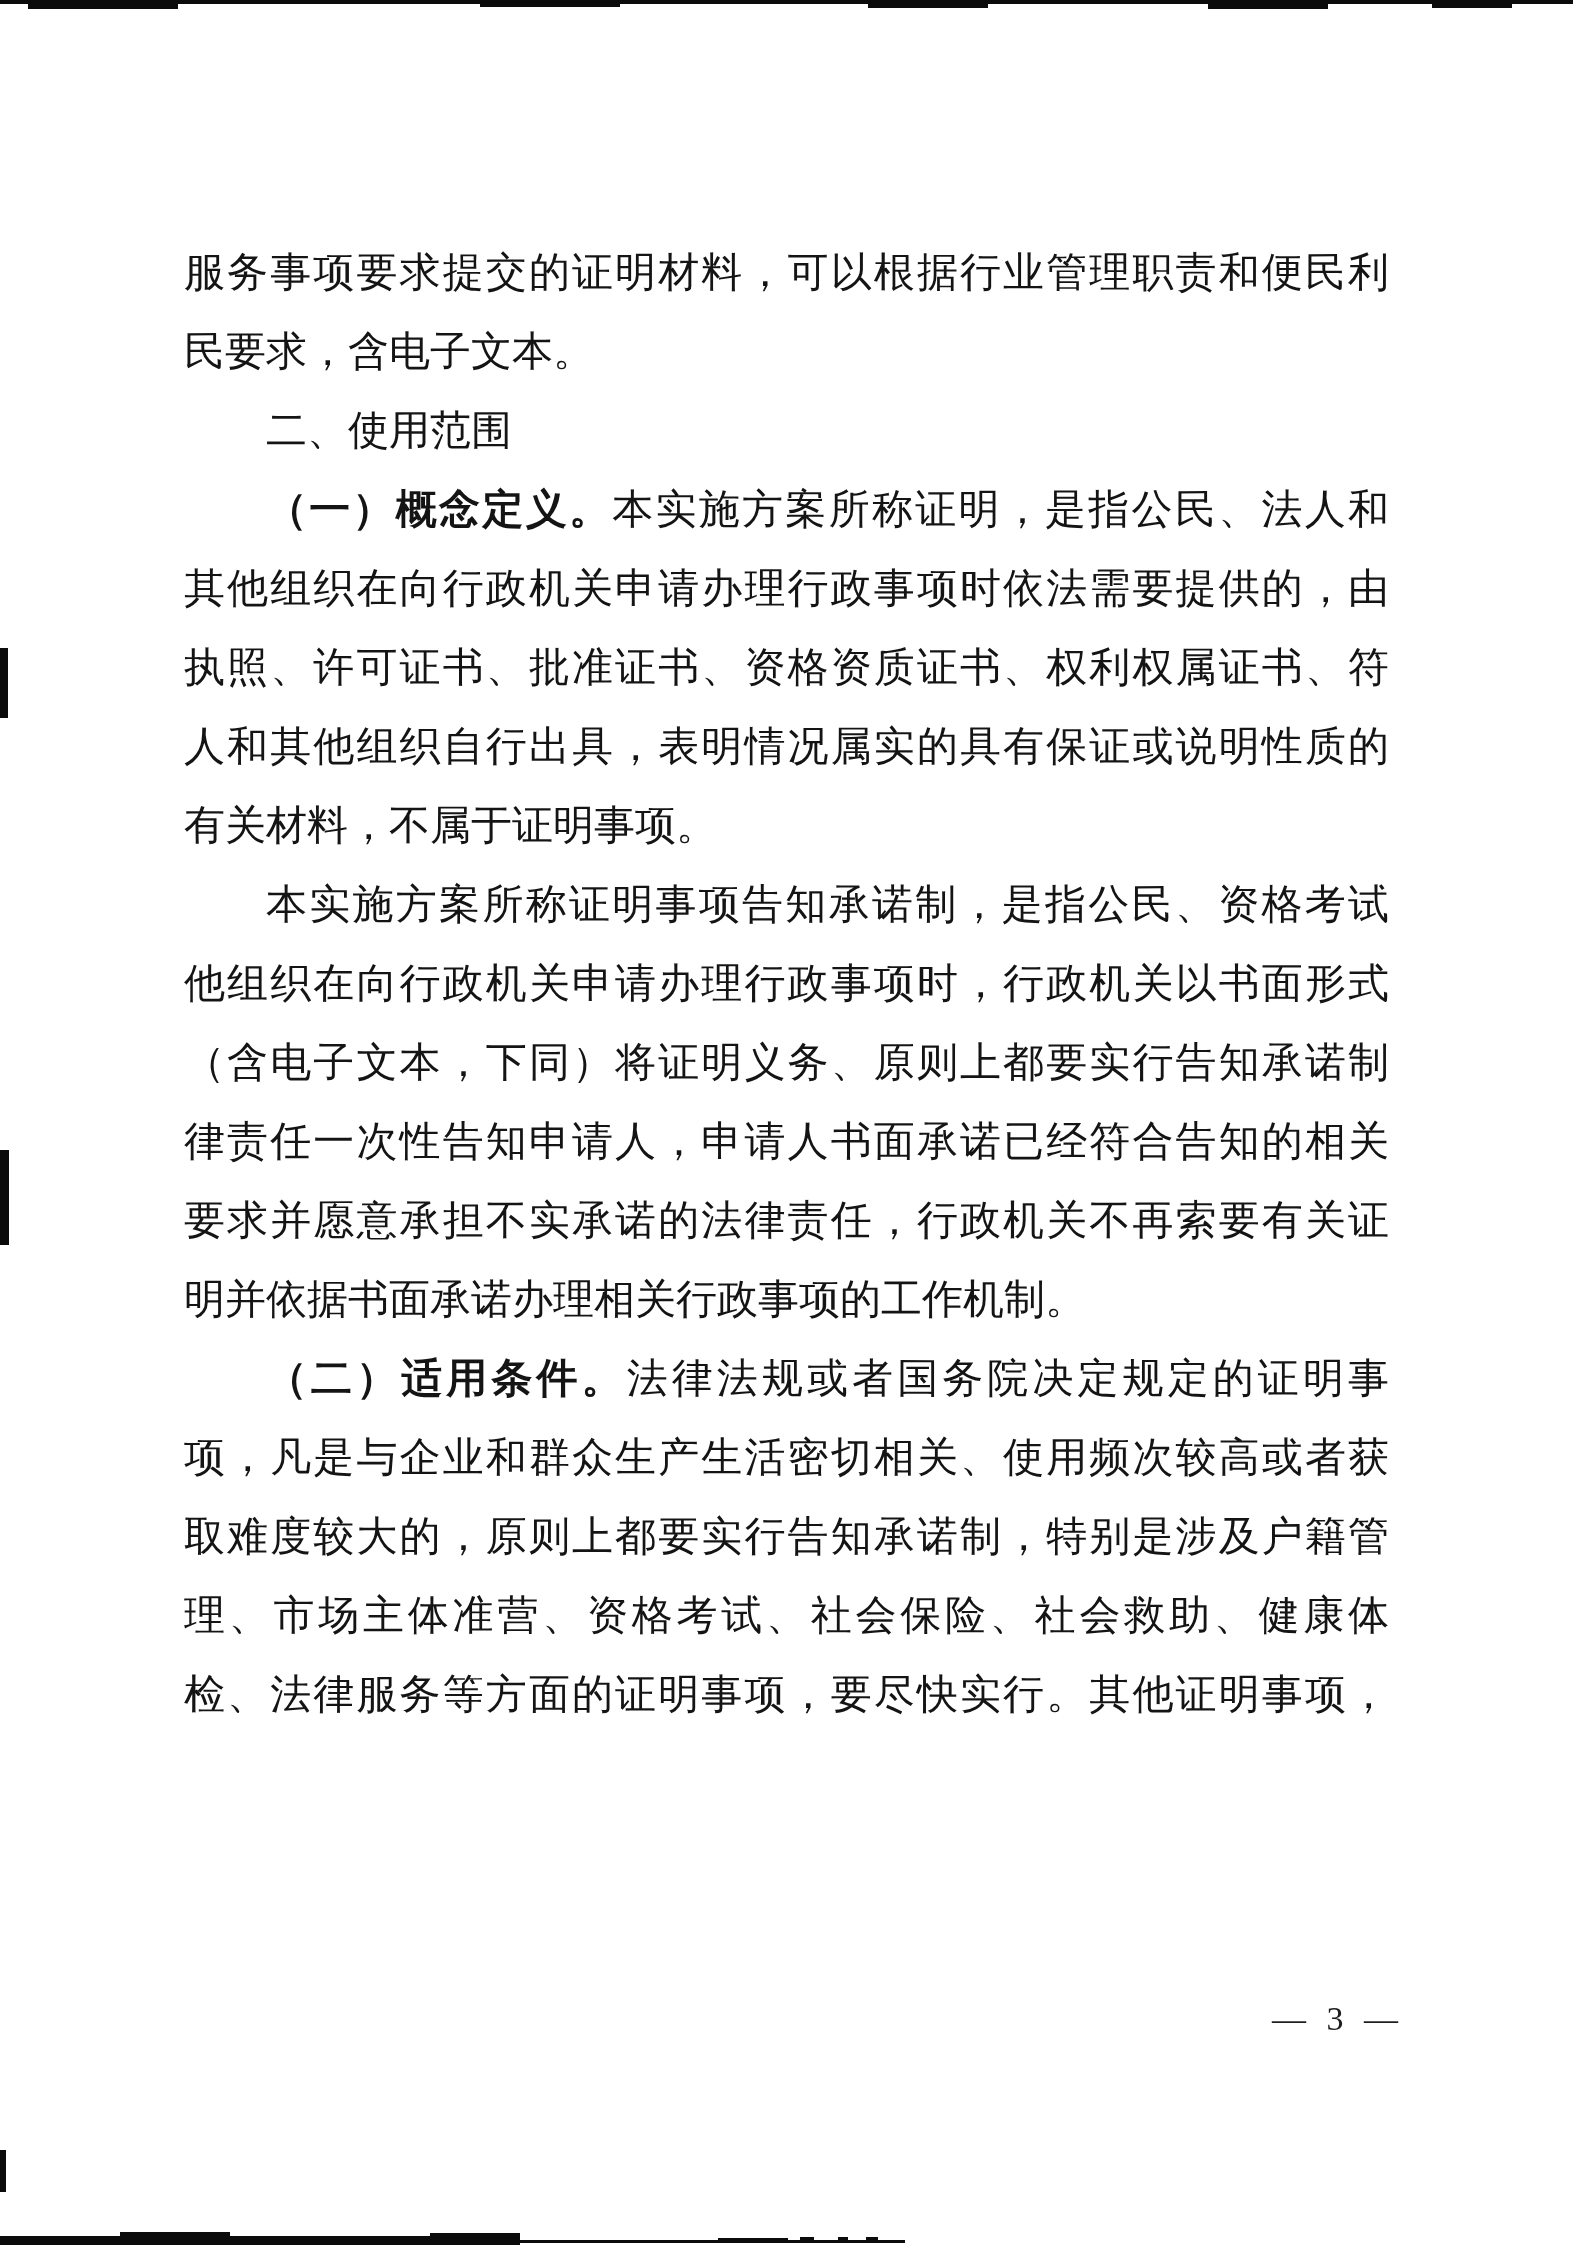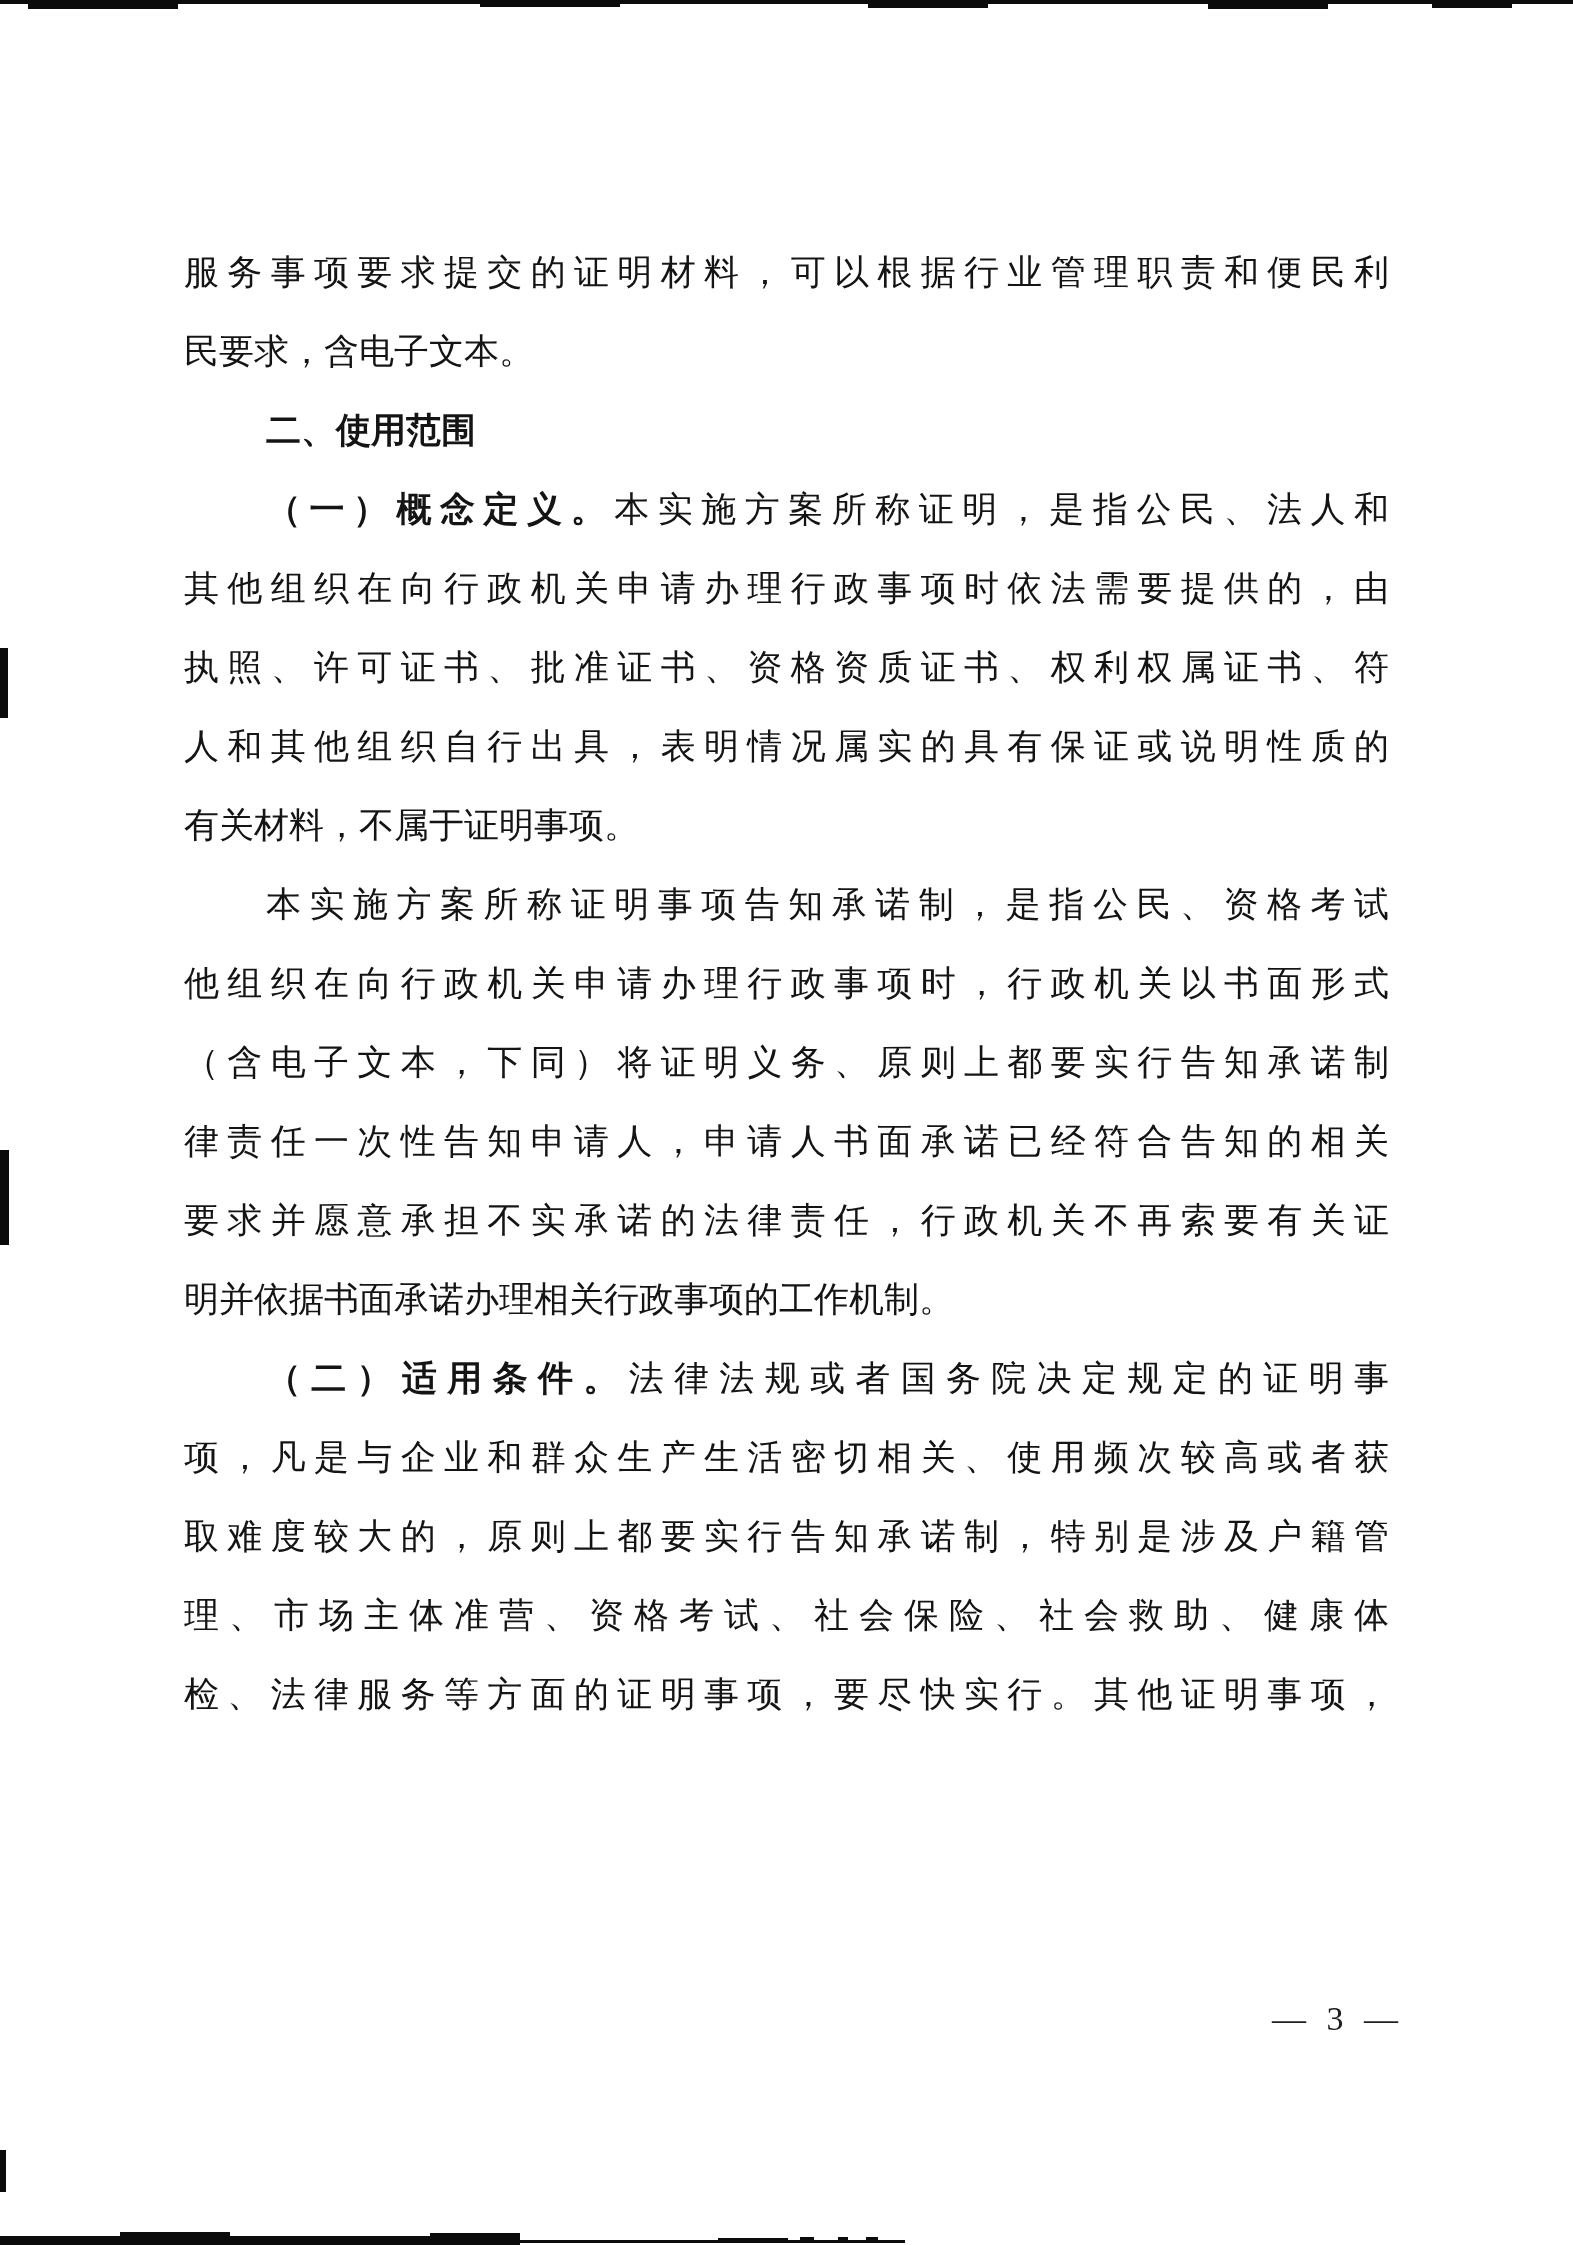--- a/index.html
+++ b/index.html
@@ -19,32 +19,32 @@
   .text-block {
     position: absolute;
     left: 184px;
     top: 233px;
     width: 1205px;
     color: #141414;
   }
   .line {
     height: 79px;
     line-height: 79px;
-    font-size: 35px;
+    font-size: 41px;
     letter-spacing: 0;
     white-space: nowrap;
     text-align: left;
   }
   .line.justify {
     white-space: normal;
     text-align: justify;
     text-align-last: justify;
   }
   .line.indent { padding-left: 82px; }
-  .line.heading { font-weight: 700; }
+  .line.heading { font-weight: 400; }
   .bold-head { font-weight: 700; }
   
   .page-number {
     position: absolute;
     left: 1272px;
     top: 2000px;
     font-size: 34px;
     color: #1d1d1d;
     letter-spacing: 6px;
     white-space: nowrap;

